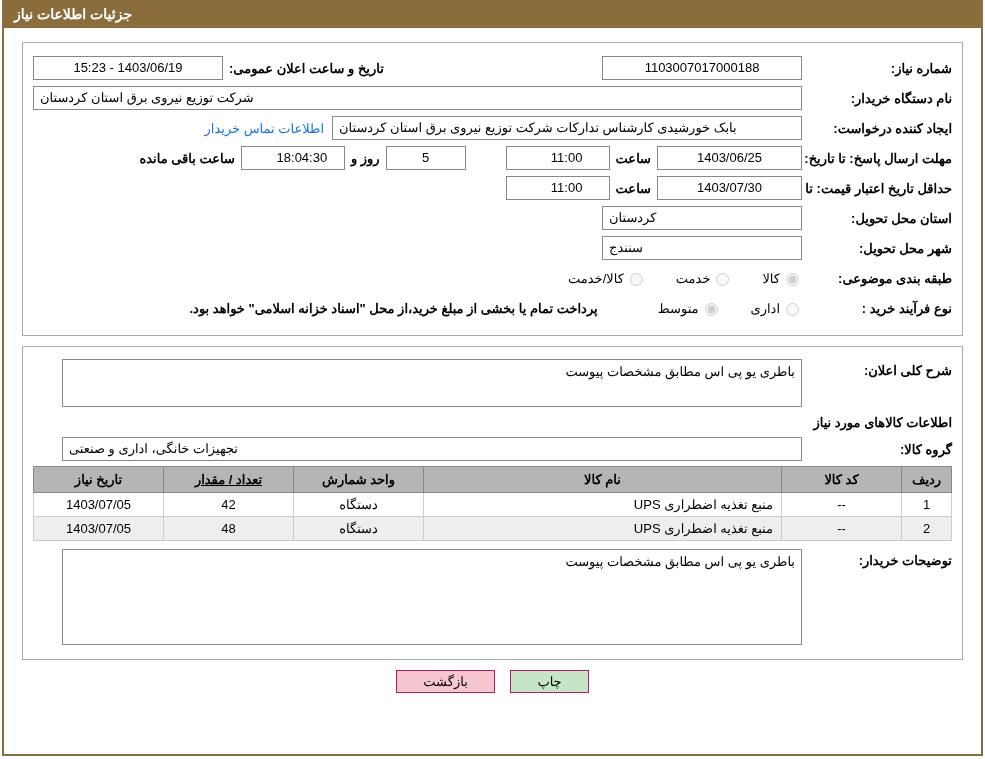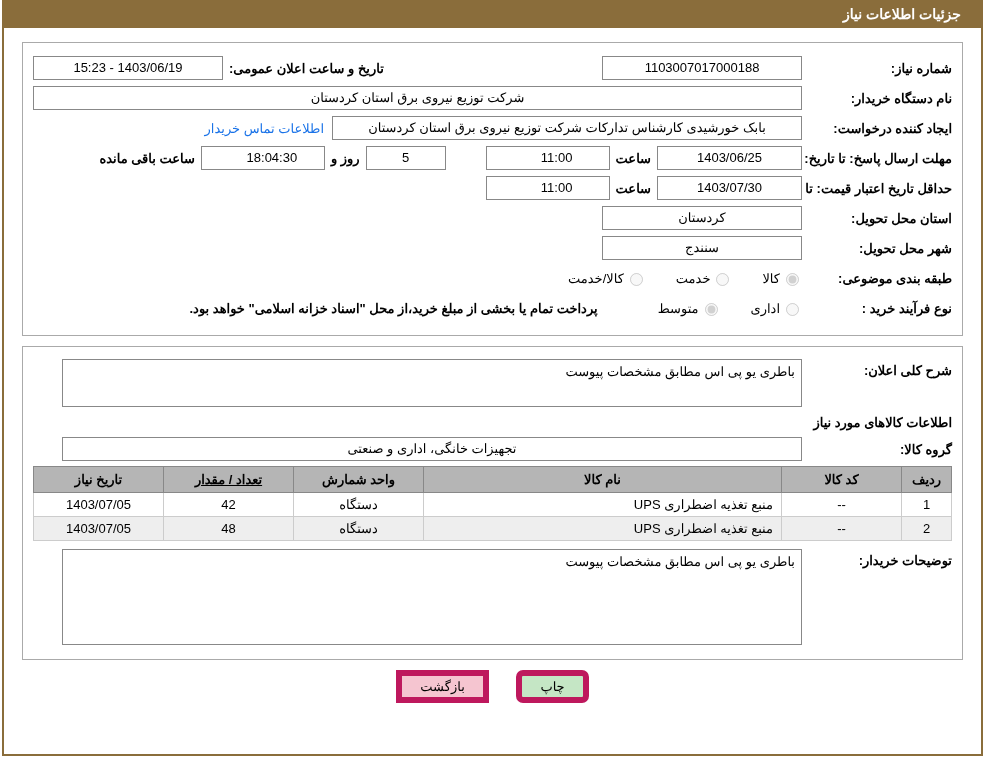--- a/index.html
+++ b/index.html
@@ -20,21 +20,21 @@
     border-top: none;
     margin: 0 2px;
     padding-bottom: 8px;
     height: 756px;
   }
   .title-bar {
     background: #8a6d3b;
     color: #fff;
     font-weight: bold;
     padding: 6px 20px 6px 10px;
-    text-align: right;
+    text-align: left;
     font-size: 14px;
   }
   .content-wrap {
     padding: 14px 18px 4px 18px;
   }
   .panel {
     border: 1px solid #aaa;
     padding: 8px 10px 10px 10px;
     margin-bottom: 10px;
     position: relative;
@@ -60,22 +60,22 @@
   .field {
     border: 1px solid #888;
     background: #fff;
     padding: 3px 6px;
     text-align: center;
     font-family: Tahoma, Arial, sans-serif;
     font-size: 13px;
     height: 24px;
     line-height: 16px;
   }
-  .field-right { text-align: center; }
-  .w100 { width: 124px; padding-left: 24px; }
+  .field-right { text-align: left; }
+  .w100 { width: 104px; padding-left: 24px; }
   .w140 { width: 145px; }
   .w200 { width: 200px; }
   .w80  { width: 80px; }
   .w-long { flex: 1; }
   .link {
     color: #1a73e8;
     cursor: pointer;
     margin-right: 8px;
     white-space: nowrap;
   }
@@ -132,28 +132,28 @@
   }
   table.data tr.alt td { background: #eee; }
   table.data tr.norm td { background: #fff; }
   .td-right { text-align: right !important; padding-right: 8px !important; }
   .btn-row {
     text-align: center;
     margin-top: 6px;
   }
   .btn {
     display: inline-block;
-    border: 6px solid #be185d;
-    padding: 3px 18px;
-    margin: 0 12px;
+    border: 1px solid #be185d;
+    padding: 3px 26px;
+    margin: 0 6px;
     font-family: Tahoma, Arial, sans-serif;
     font-size: 13px;
     cursor: pointer;
   }
-  .btn-green { background: #c5e6c5; border-radius: 7px; }
+  .btn-green { background: #c5e6c5; }
   .btn-pink  { background: #f5c5d0; }
   
   .watermark {
     position: absolute;
     left: 150px;
     top: 210px;
     font-size: 56px;
     font-weight: bold;
     color: rgba(180,30,30,0.12);
     pointer-events: none;

